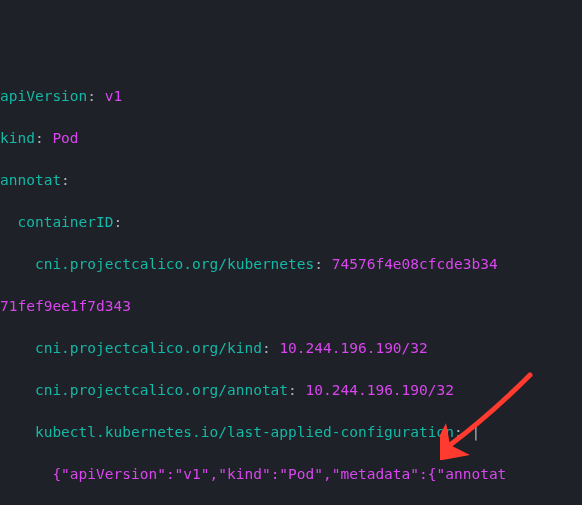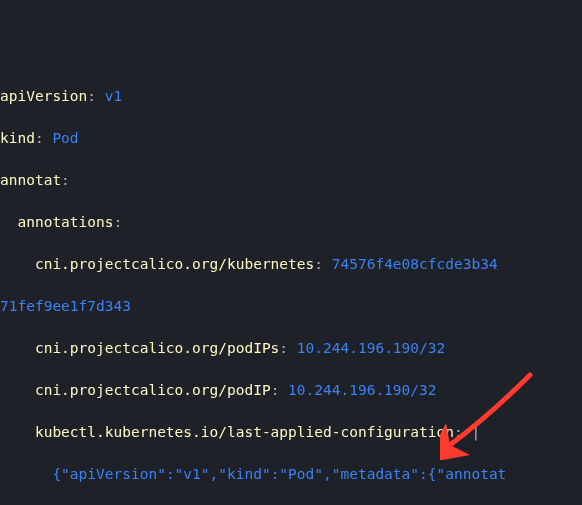--- a/index.html
+++ b/index.html
@@ -9,45 +9,45 @@
     font-size: 14.5px;
     line-height: 1.45;
     color: #abb2bf;
     width: 582px;
     height: 505px;
     overflow: hidden;
     padding: 2px 0 0 0;
     position: relative;
     white-space: pre;
   }
-  .key { color: #fef9c3; }
-  .val { color: #3b82f6; }
+  .key { color: #14b8a6; }
+  .val { color: #d946ef; }
   .punct { color: #abb2bf; }
   .pipe { color: #abb2bf; }
   .line { white-space: pre; }
   .arrow {
     position: absolute;
     left: 440px;
     top: 370px;
     pointer-events: none;
   }
 </style>
 </head>
 <body>
 
 
 
 <div class="line"><span class="key">apiVersion</span><span class="punct">: </span><span class="val">v1</span></div>
 <div class="line"><span class="key">kind</span><span class="punct">: </span><span class="val">Pod</span></div>
 <div class="line"><span class="key">annotat</span><span class="punct">:</span></div>
-<div class="line">  <span class="key">annotations</span><span class="punct">:</span></div>
+<div class="line">  <span class="key">containerID</span><span class="punct">:</span></div>
 <div class="line">    <span class="key">cni.projectcalico.org/kubernetes</span><span class="punct">: </span><span class="val">74576f4e08cfcde3b34</span></div>
 <div class="line"><span class="val">71fef9ee1f7d343</span></div>
-<div class="line">    <span class="key">cni.projectcalico.org/podIPs</span><span class="punct">: </span><span class="val">10.244.196.190/32</span></div>
-<div class="line">    <span class="key">cni.projectcalico.org/podIP</span><span class="punct">: </span><span class="val">10.244.196.190/32</span></div>
+<div class="line">    <span class="key">cni.projectcalico.org/kind</span><span class="punct">: </span><span class="val">10.244.196.190/32</span></div>
+<div class="line">    <span class="key">cni.projectcalico.org/annotat</span><span class="punct">: </span><span class="val">10.244.196.190/32</span></div>
 <div class="line">    <span class="key">kubectl.kubernetes.io/last-applied-configuration</span><span class="punct">: </span><span class="pipe">|</span></div>
 <div class="line">      <span class="val">{"apiVersion":"v1","kind":"Pod","metadata":{"annotat</span></div>
 
 
 
 
 
 
 
 

